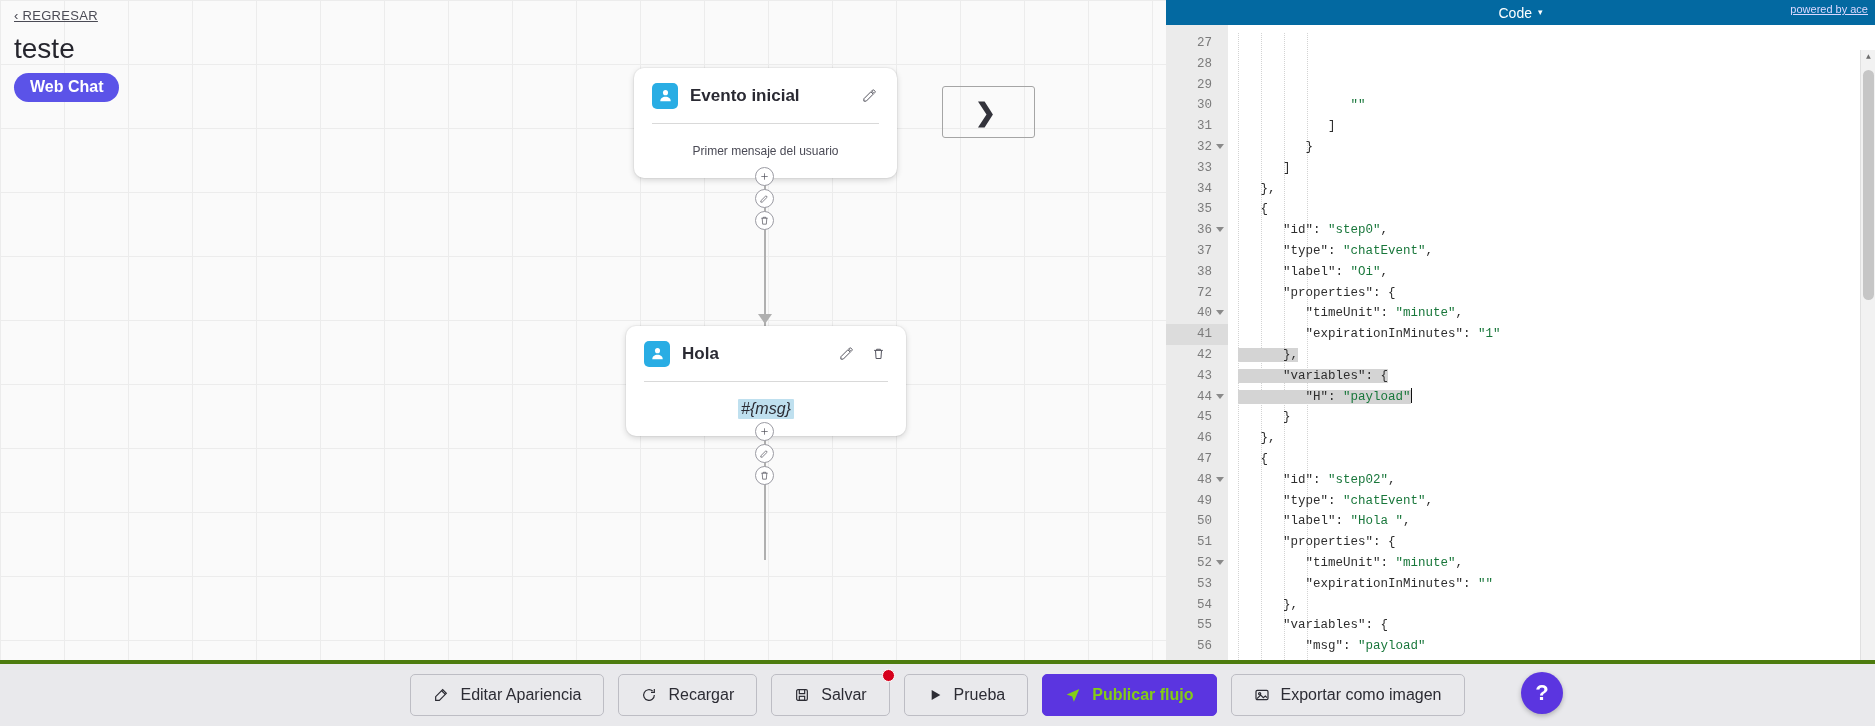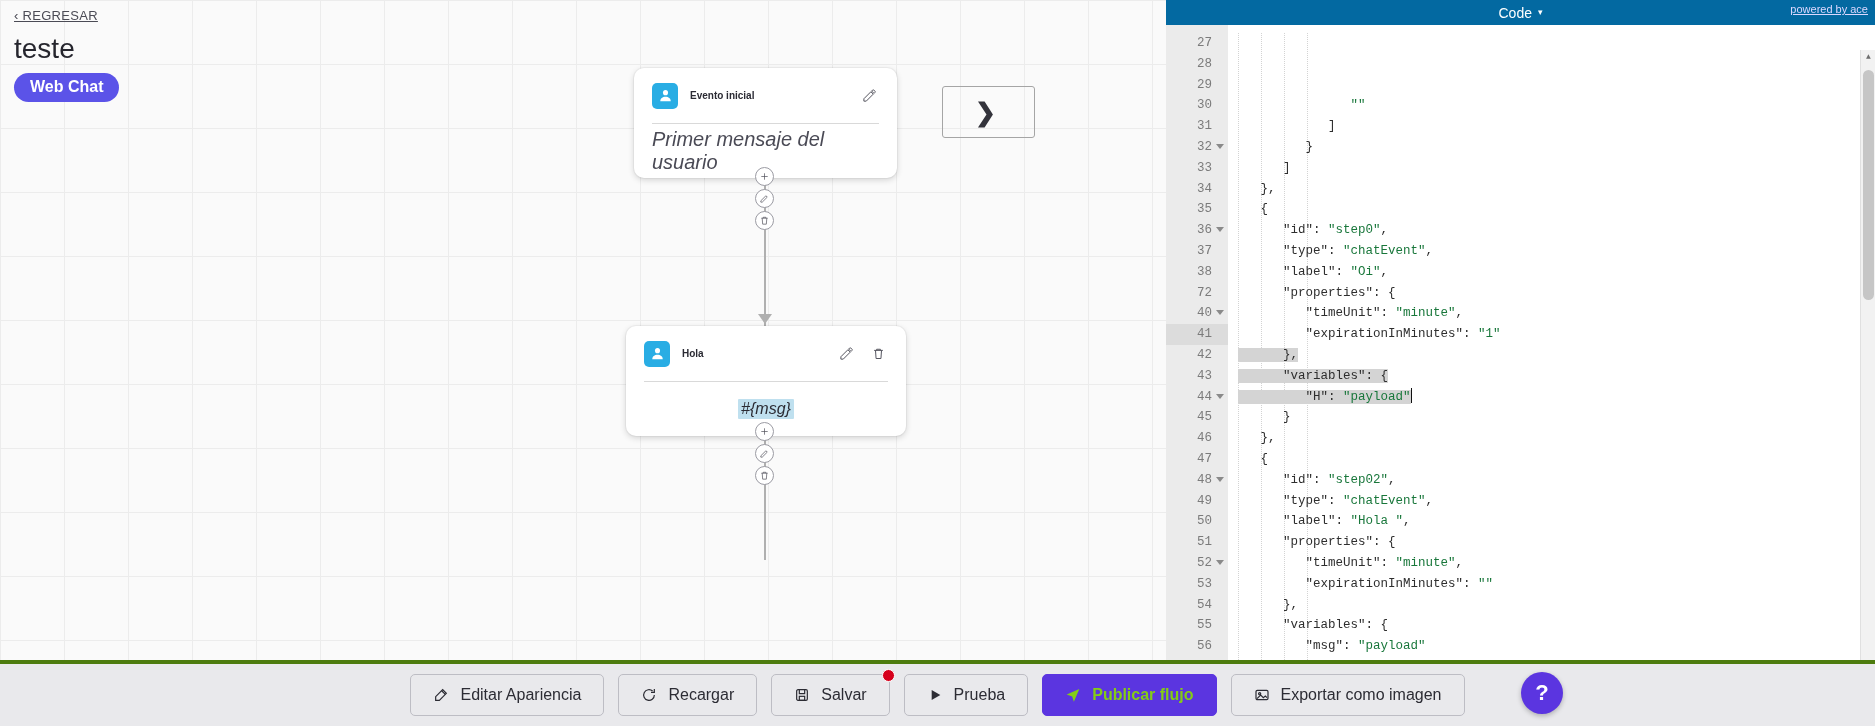--- a/index.html
+++ b/index.html
@@ -60,33 +60,33 @@
     height: 56px; gap: 12px;
     border-bottom: 1px solid #d9d9d9;
   }
   .node-icon {
     width: 26px; height: 26px; border-radius: 5px;
     background: #29ade4; flex: 0 0 26px;
     display: flex; align-items: center; justify-content: center;
   }
   .node-icon svg { width: 17px; height: 17px; fill: #fff; }
   .node-title {
-    flex: 1 1 auto; font-size: 10px; font-weight: 700; color: #2a2a33;
+    flex: 1 1 auto; font-size: 17px; font-weight: 700; color: #2a2a33;
   }
   .node-act {
     width: 20px; height: 20px; display: flex;
     align-items: center; justify-content: center; cursor: pointer;
   }
   .node-act svg { width: 15px; height: 15px; stroke: #55555f; fill: none; stroke-width: 1.6; }
   .node-body {
     display: flex; align-items: center; justify-content: center;
     height: 54px;
   }
   .node-placeholder {
-    font-size: 20px; font-style: italic; color: #4a4a55;
+    font-size: 12px; color: #4a4a55;
   }
   .node-token {
     font-size: 16px; font-style: italic; color: #2b2b33;
     background: #bfe0ef; padding: 1px 3px; border-radius: 1px;
   }
 
   
   .mini-stack { position: absolute; display: flex; flex-direction: column; gap: 3px; }
   .mini-btn {
     width: 19px; height: 19px; border-radius: 50%;

